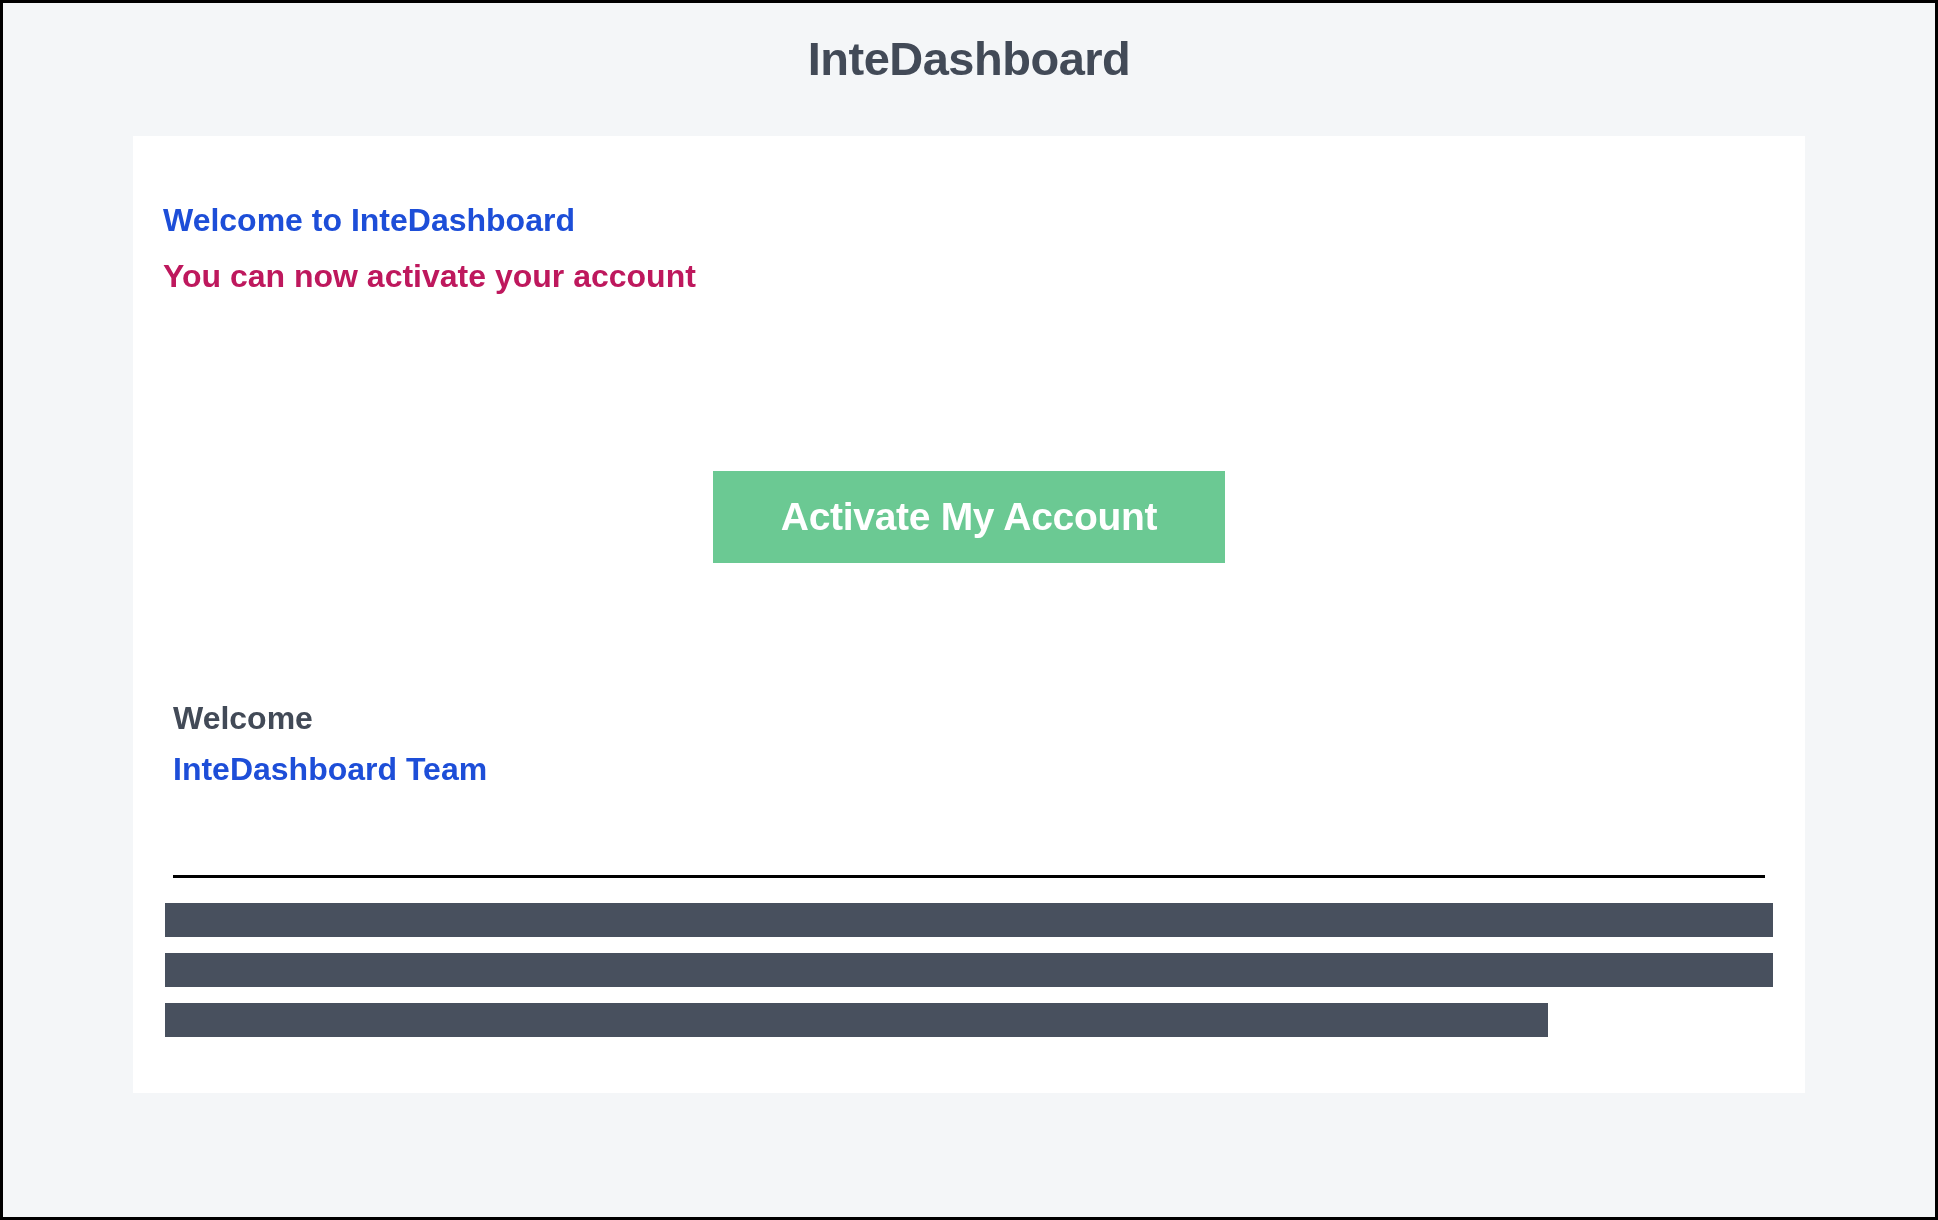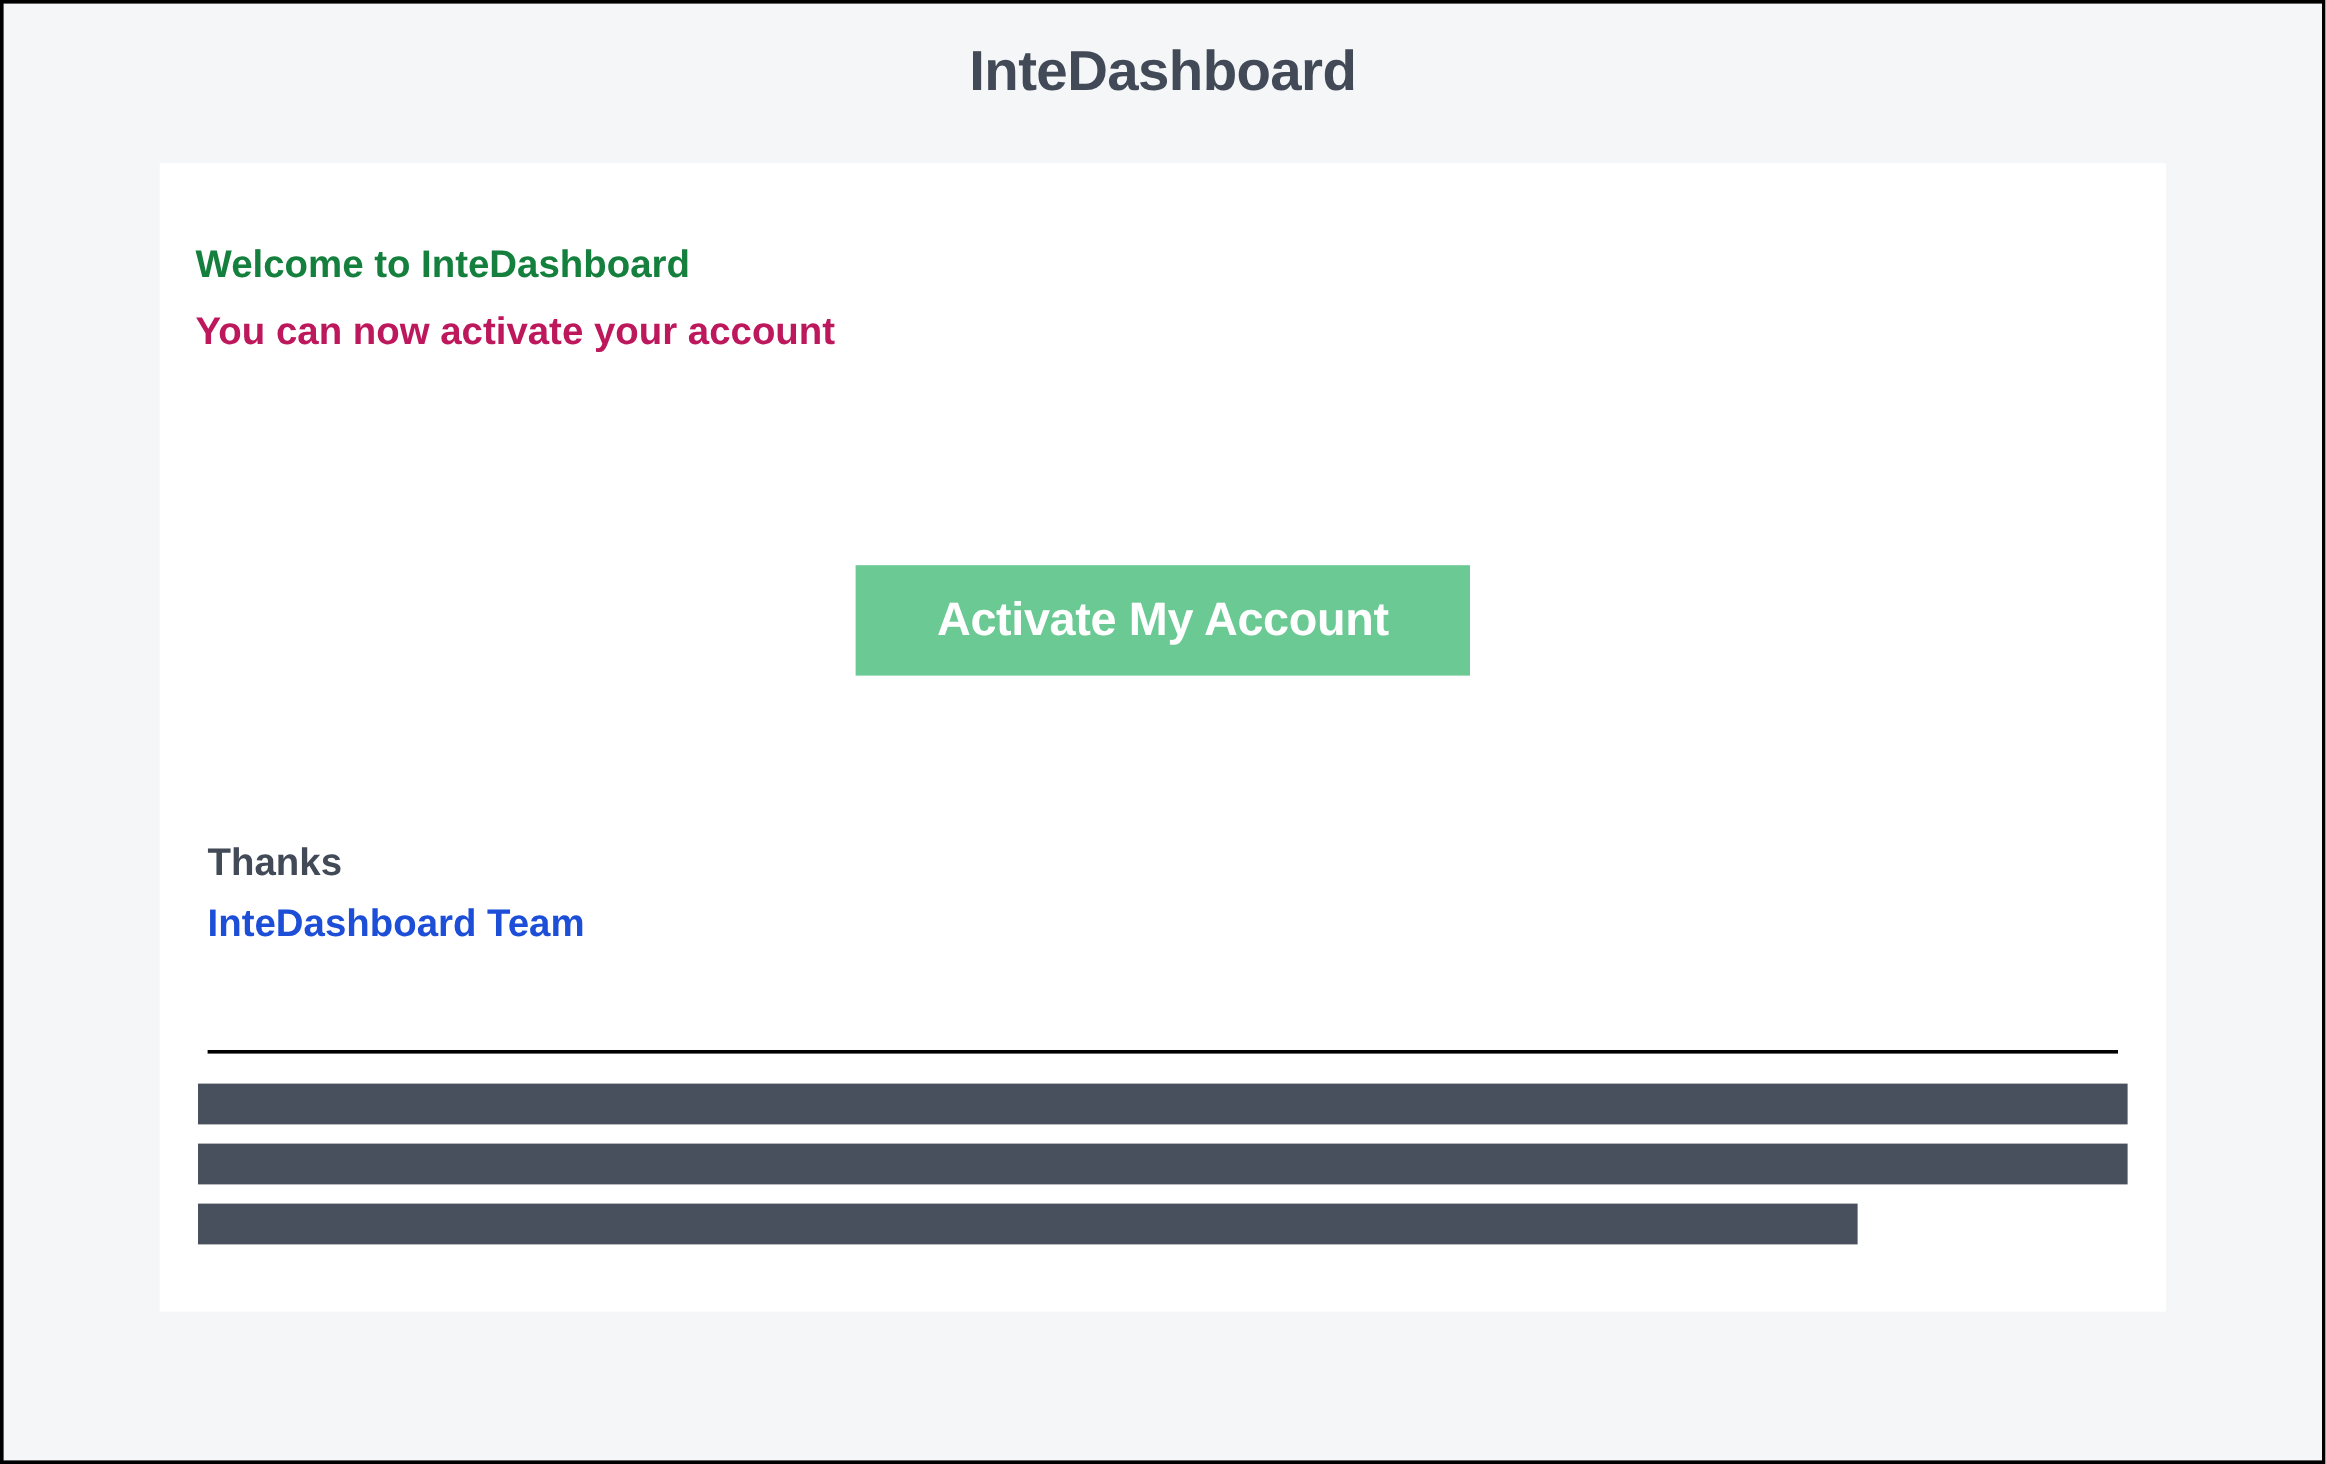--- a/index.html
+++ b/index.html
@@ -29,21 +29,21 @@
       letter-spacing: -0.5px;
     }
     .card {
       background: #ffffff;
       margin: 0 110px;
       padding: 60px 30px 40px 30px;
     }
     .welcome-text {
       font-size: 32px;
       font-weight: 700;
-      color: #15803d;
+      color: #1d4ed8;
       line-height: 1.5;
       margin-bottom: 8px;
     }
     .subtitle-text {
       font-size: 32px;
       font-weight: 700;
       color: #be185d;
       line-height: 1.5;
     }
     .button-container {
@@ -105,21 +105,21 @@
   <h1 class="header-title">InteDashboard</h1>
 
   <div class="card">
     <div class="welcome-text">Welcome to InteDashboard</div>
     <div class="subtitle-text">You can now activate your account</div>
 
     <div class="button-container">
       <button class="activate-button">Activate My Account</button>
     </div>
 
-    <div class="thanks-text">Thanks</div>
+    <div class="thanks-text">Welcome</div>
     <div class="team-text">InteDashboard Team</div>
 
     <hr class="divider">
 
     <div class="redacted-container">
       <div class="redacted-line full"></div>
       <div class="redacted-line full"></div>
       <div class="redacted-line partial"></div>
     </div>
   </div>

